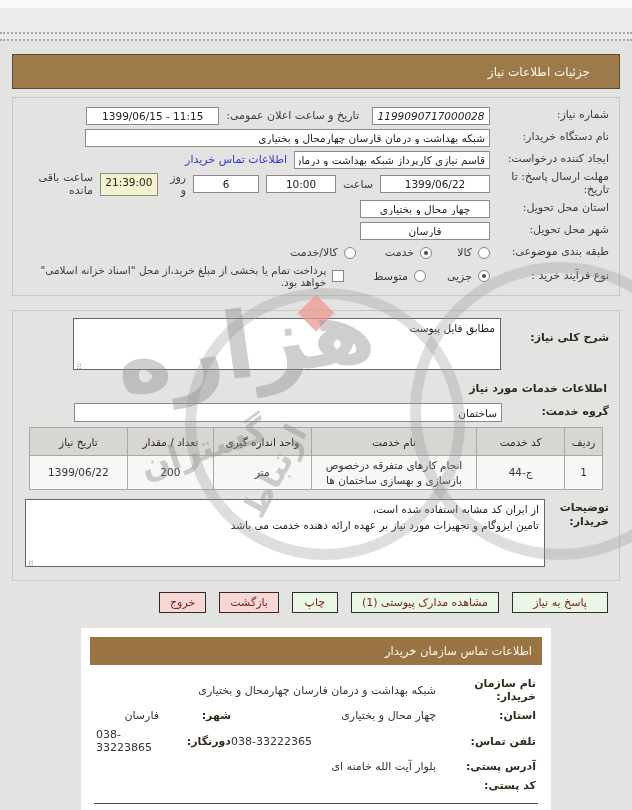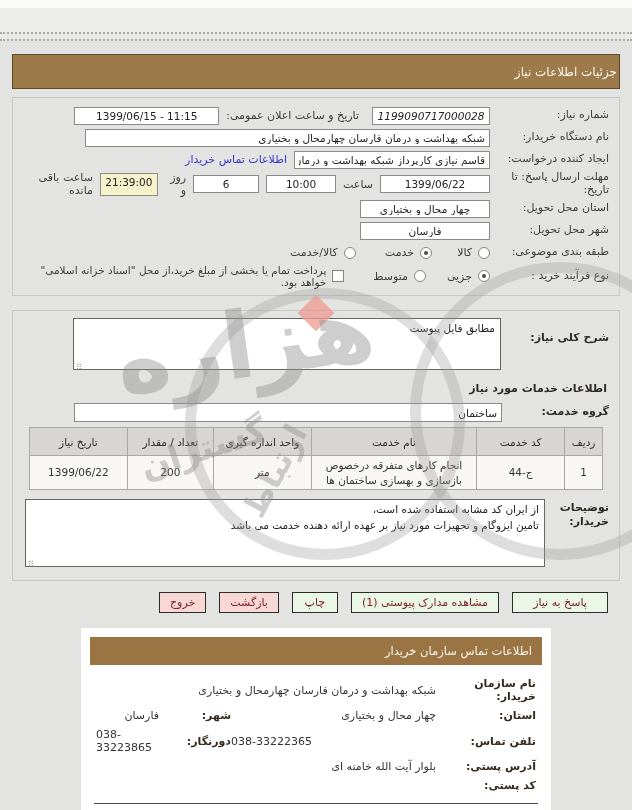--- a/index.html
+++ b/index.html
@@ -14,21 +14,21 @@
   }
   .top-strip { height: 32px; background: #ececea; border-top: 8px solid #fafafa; }
   .dotted-band {
     height: 9px; background: #e9e9e7;
     border-top: 2px dotted #a8a8a8; border-bottom: 2px dotted #a8a8a8;
   }
   .title-bar {
     margin: 13px 12px 0 12px; height: 35px;
     background: #9c7a4a; border: 1px solid #5e482a;
     color: #fdf8ef; font-size: 12px;
-    display: flex; align-items: center; padding-right: 2px;
+    display: flex; align-items: center; padding-right: 29px;
   }
   .section {
     margin: 8px 12px 0 12px; border: 1px solid #c7c7c3;
     padding: 7px 10px 6px 10px; background: transparent;
   }
   .frow { display: flex; align-items: center; gap: 7px; min-height: 21px; margin-bottom: 1px; }
   .lbl { width: 112px; flex: none; line-height: 1.15; }
   .lbl-b { font-weight: bold; color: #2e2a24; }
   input.fld, .fld {
     height: 18px; background: #fff; border: 1px solid #8a8a8a;
@@ -126,21 +126,21 @@
 
 <div class="title-bar">
   <span>جزئیات اطلاعات نیاز</span>
 </div>
 
 <div class="section">
   <div class="frow">
     <span class="lbl">شماره نیاز:</span>
     <input class="fld ctr ltr" style="width: 118px; font-style: italic;" value="1199090717000028">
     <span style="margin-right:6px">تاریخ و ساعت اعلان عمومی:</span>
-    <input class="fld ctr ltr" style="width: 145px;" value="1399/06/15 - 11:15">
+    <input class="fld ctr ltr" style="width: 133px;" value="1399/06/15 - 11:15">
   </div>
   <div class="frow">
     <span class="lbl">نام دستگاه خریدار:</span>
     <input class="fld" style="width: 405px;" value="شبکه بهداشت و درمان فارسان چهارمحال و بختیاری">
   </div>
   <div class="frow">
     <span class="lbl">ایجاد کننده درخواست:</span>
     <input class="fld" style="width: 196px;" value="قاسم نیازی کارپرداز شبکه بهداشت و درمان فارسان چهارمحال و بختیاری">
     <span class="link">اطلاعات تماس خریدار</span>
   </div>

